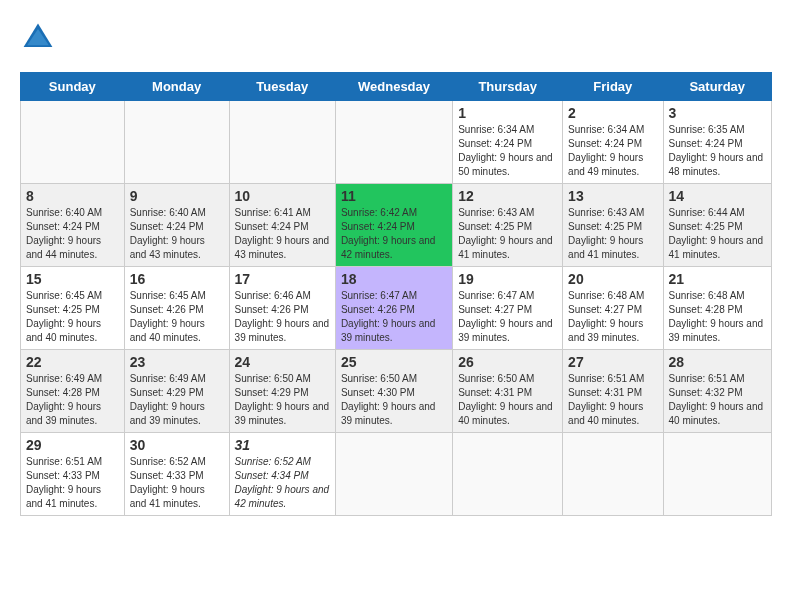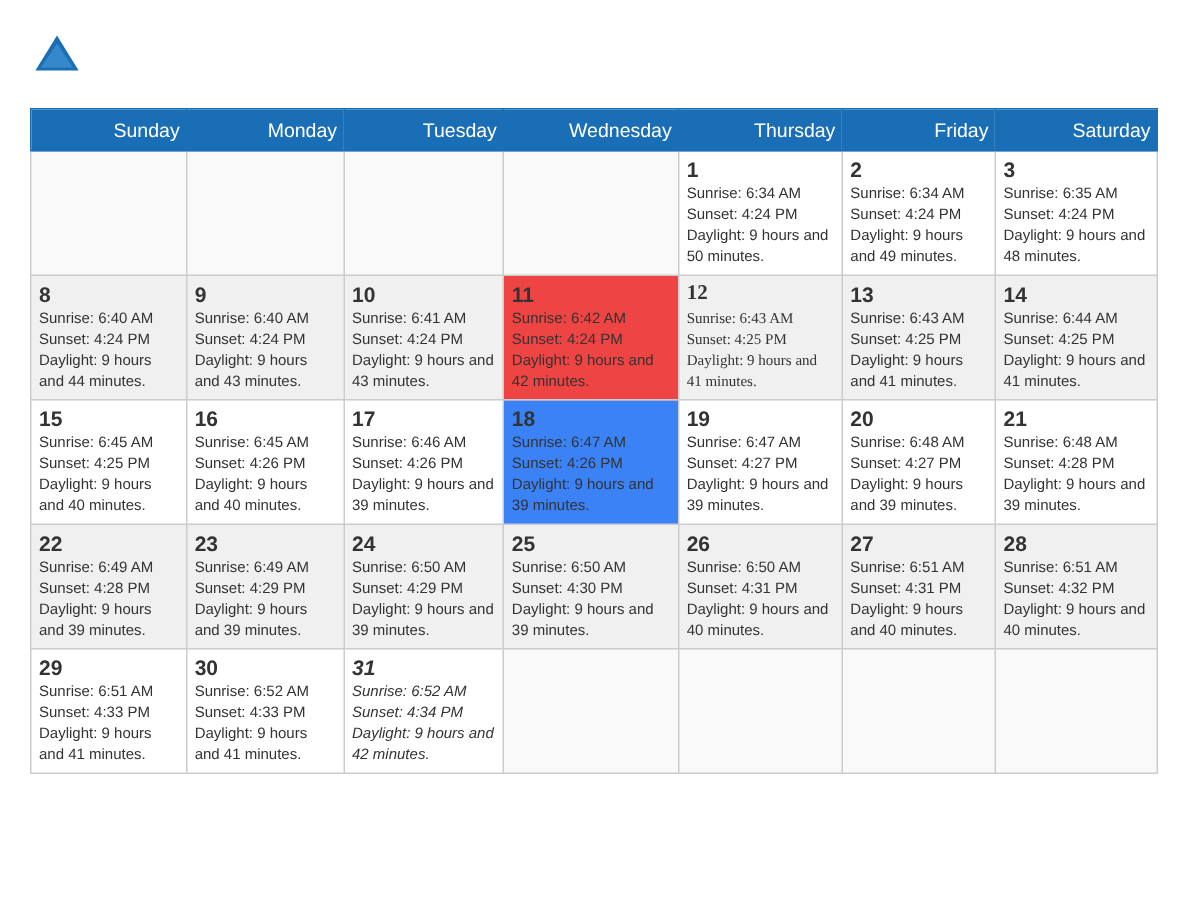--- a/index.html
+++ b/index.html
@@ -46,23 +46,23 @@
     }
     table {
       width: 100%;
       border-collapse: collapse;
       font-size: 11px;
     }
     th {
       background: #1a6eb5;
       color: #fff;
       padding: 6px 4px;
-      text-align: right;
+      text-align: center;
       font-size: 13px;
-      font-weight: normal;
+      font-weight: bold;
       border: 1px solid #1a6eb5;
     }
     td {
       border: 1px solid #ccc;
       padding: 4px 5px;
       vertical-align: top;
       background: #fff;
       min-height: 75px;
       height: 80px;
     }
@@ -163,29 +163,29 @@
         </div>
       </td>
         <td style="background: rgb(240, 240, 240);">
         <span class="day-num">10</span>
         <div class="day-info">
           Sunrise: 6:41 AM<br>
           Sunset: 4:24 PM<br>
           Daylight: 9 hours and 43 minutes.
         </div>
       </td>
-        <td style="background: #ef4444;">
+        <td style="background: #22c55e;">
         <span class="day-num">11</span>
         <div class="day-info">
           Sunrise: 6:42 AM<br>
           Sunset: 4:24 PM<br>
           Daylight: 9 hours and 42 minutes.
         </div>
       </td>
-        <td style="background: rgb(240, 240, 240); font-family: Liberation Serif, serif;">
+        <td style="background: rgb(240, 240, 240);">
         <span class="day-num">12</span>
         <div class="day-info">
           Sunrise: 6:43 AM<br>
           Sunset: 4:25 PM<br>
           Daylight: 9 hours and 41 minutes.
         </div>
       </td>
         <td style="background: rgb(240, 240, 240);">
         <span class="day-num">13</span>
         <div class="day-info">
@@ -221,21 +221,21 @@
         </div>
       </td>
         <td style="background: rgb(255, 255, 255);">
         <span class="day-num">17</span>
         <div class="day-info">
           Sunrise: 6:46 AM<br>
           Sunset: 4:26 PM<br>
           Daylight: 9 hours and 39 minutes.
         </div>
       </td>
-        <td style="background: #3b82f6;">
+        <td style="background: #c4b5fd;">
         <span class="day-num">18</span>
         <div class="day-info">
           Sunrise: 6:47 AM<br>
           Sunset: 4:26 PM<br>
           Daylight: 9 hours and 39 minutes.
         </div>
       </td>
         <td style="background: rgb(255, 255, 255);">
         <span class="day-num">19</span>
         <div class="day-info">

